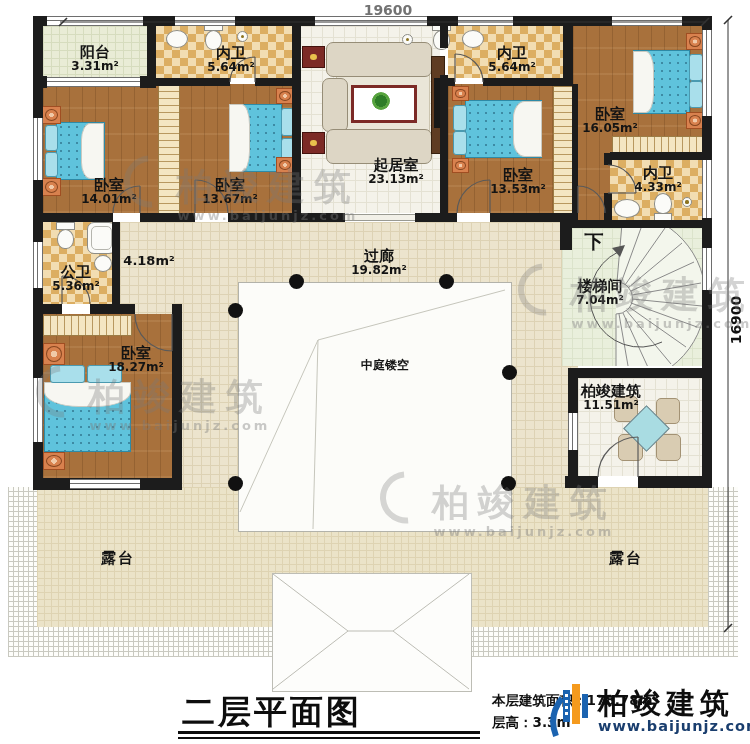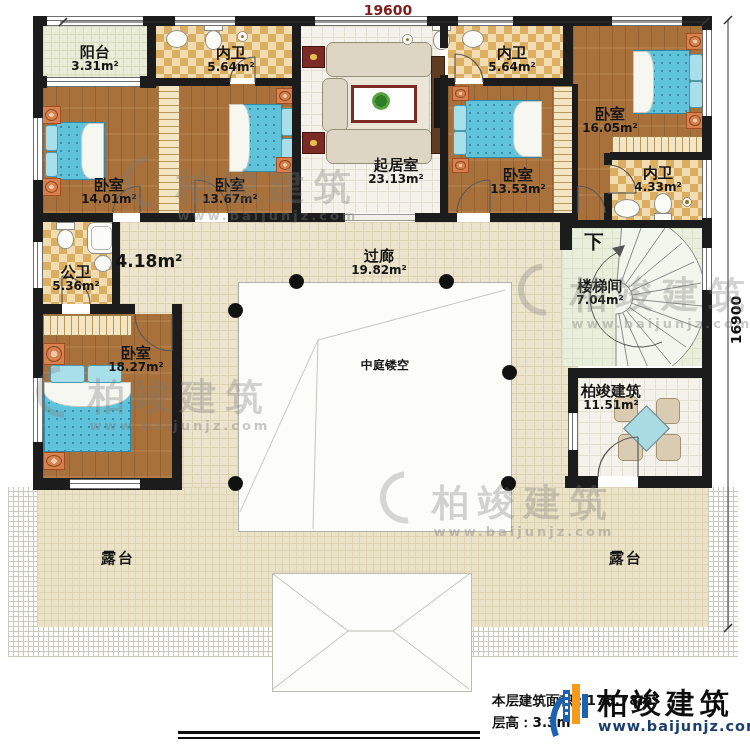--- a/index.html
+++ b/index.html
@@ -67,21 +67,21 @@
   .dining-table{position:absolute;background:#a9dce2;border:1px solid #6b7f85;transform:rotate(45deg);}
   .chair{position:absolute;background:#d9ccb2;border:1px solid #a39274;border-radius:5px;}
   .column-dot{position:absolute;width:15px;height:15px;background:#111;border-radius:50%;}
   
   .room-label{position:absolute;transform:translate(-50%,-50%);text-align:center;color:#141414;white-space:nowrap;line-height:1.08;}
   .rl-name{display:block;font-size:15px;font-weight:bold;}
   .rl-area{display:block;font-size:12px;font-weight:bold;}
   .single .rl-name{font-size:12px;}
   .terr .rl-name{font-size:15px;letter-spacing:2px;}
   .stair-dir{position:absolute;transform:translate(-50%,-50%);font-size:19px;font-weight:bold;color:#141414;}
-  .dim-top{position:absolute;transform:translate(-50%,0);font-size:14px;font-weight:bold;color:#7f1d1d;}
+  .dim-top{position:absolute;transform:translate(-50%,0);font-size:14px;font-weight:bold;color:#737373;}
   .dim-right{position:absolute;font-size:14px;font-weight:bold;color:#111;transform:rotate(-90deg);}
   
   .wm{position:absolute;transform:translate(-50%,-50%);text-align:center;pointer-events:none;white-space:nowrap;}
   .wm-big{display:block;font-size:37px;font-weight:bold;letter-spacing:9px;color:rgba(122,122,122,.33);}
   .wm-small{display:block;font-size:13px;font-weight:bold;letter-spacing:3px;color:rgba(122,122,122,.40);margin-top:-4px;}
   .wm-swoosh{position:absolute;left:-52px;top:-6px;width:40px;height:40px;border:6px solid rgba(122,122,122,.30);
     border-top-color:transparent;border-right-color:transparent;border-radius:50%;transform:rotate(40deg);}
   
   .tb-title{position:absolute;font-size:33px;font-weight:bold;color:#0d0d0d;letter-spacing:3px;}
   .tb-scale{position:absolute;font-size:27px;color:#0d0d0d;}
@@ -378,21 +378,21 @@
   </div>
   <div class="room-label" style="left:518px;top:182px;">
     <span class="rl-name">卧室</span>
     <span class="rl-area">13.53m²</span>
   </div>
   <div class="room-label" style="left:76px;top:279px;">
     <span class="rl-name">公卫</span>
     <span class="rl-area">5.36m²</span>
   </div>
   <div class="room-label" style="left:149px;top:261px;">
-    <span class="rl-area" style="font-size:17px;">4.18m²</span>
+    <span class="rl-area" style="font-size:13px;">4.18m²</span>
   </div>
   <div class="room-label" style="left:136px;top:360px;">
     <span class="rl-name">卧室</span>
     <span class="rl-area">18.27m²</span>
   </div>
   <div class="room-label" style="left:379px;top:263px;">
     <span class="rl-name">过廊</span>
     <span class="rl-area">19.82m²</span>
   </div>
   <div class="room-label single" style="left:385px;top:365px;">
@@ -431,20 +431,21 @@
     <span class="wm-swoosh"></span>
     <span class="wm-big">柏竣建筑</span>
     <span class="wm-small">www.baijunjz.com</span>
   </div>
   <div class="wm" style="left:524px;top:508px;">
     <span class="wm-swoosh"></span>
     <span class="wm-big">柏竣建筑</span>
     <span class="wm-small">www.baijunjz.com</span>
   </div>
 
+  <div class="tb-title" style="left:182px;top:690px;">二层平面图</div>
   <div class="tb-line1" style="left:178px;top:731px;width:302px;height:3px;"></div>
   <div class="tb-line1" style="left:178px;top:737px;width:302px;height:2px;"></div>
   <div class="tb-meta" style="left:492px;top:692px;">
     <span>本层建筑面积：</span><span>178.78m²</span>
   </div>
   <div class="tb-meta" style="left:492px;top:714px;">
     <span>层高：</span><span>3.3m</span>
   </div>
 
   <svg class="abs" style="left:546px;top:680px;" width="44" height="60" viewBox="0 0 44 60">

